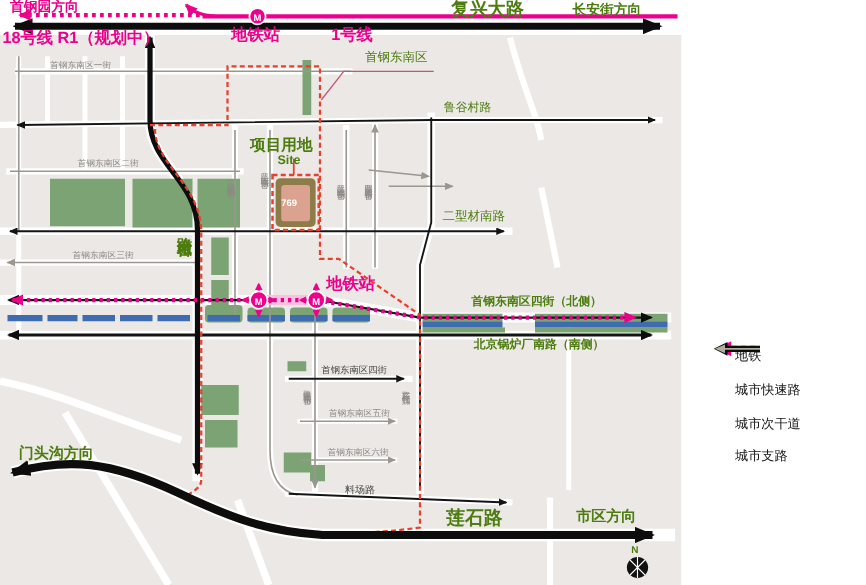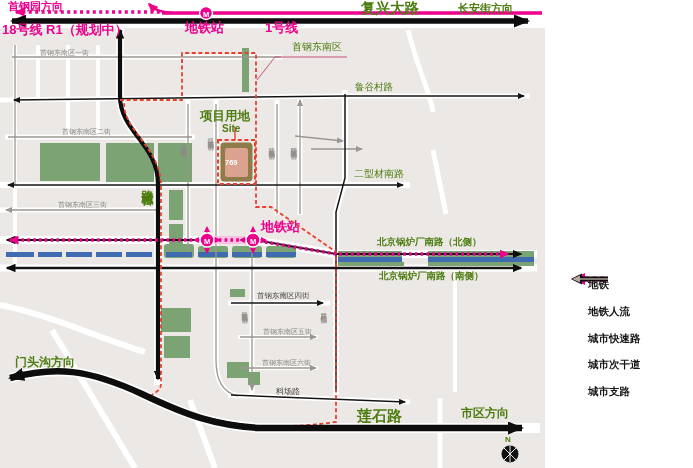--- a/index.html
+++ b/index.html
@@ -9,21 +9,21 @@
   .lbl{position:absolute;white-space:nowrap;line-height:1.05;color:#4d7c0f;}
   .b{font-weight:bold;}
   .pink{color:#ec008c;}
   .gray{color:#8c8a85;}
   .dark{color:#47453f;}
   .v{writing-mode:vertical-rl;text-orientation:upright;letter-spacing:-1px;}
   .sm{font-size:7px;}
   .legend{position:absolute;left:568px;top:272px;width:125px;}
   .lg-row{display:flex;align-items:center;height:26.7px;}
   .lg-row svg{flex:0 0 40px;}
-  .lg-label{margin-left:20px;font-size:10.5px;font-weight:bold;color:#141414;}
+  .lg-label{margin-left:20px;font-size:10.5px;font-weight:normal;color:#141414;}
   .mchar{position:absolute;color:#fff;font-weight:bold;font-size:7.5px;text-align:center;width:14px;}
   .num{position:absolute;color:#fff;font-weight:bold;font-size:7.5px;}
 </style>
 </head>
 <body>
 
 <div class="stage">
 
 <svg width="693" height="468" viewBox="0 0 693 468">
   <defs>
@@ -224,28 +224,28 @@
 <div class="lbl gray sm" style="left:40px;top:49px;">首钢东南区一街</div>
 <div class="lbl" style="left:292px;top:42px;font-size:10px;">首钢东南区</div>
 <div class="lbl" style="left:355px;top:82px;font-size:9.5px;">鲁谷村路</div>
 <div class="lbl b" style="left:200px;top:110px;font-size:12.5px;">项目用地</div>
 <div class="lbl b" style="left:222px;top:124px;font-size:10px;">Site</div>
 <div class="lbl gray sm" style="left:62px;top:128px;">首钢东南区二街</div>
 <div class="lbl" style="left:354px;top:169px;font-size:10px;">二型材南路</div>
 <div class="lbl gray sm" style="left:58px;top:201px;">首钢东南区三街</div>
 <div class="lbl b v" style="left:141px;top:183px;font-size:12px;height:80px;">古城南路</div>
 <div class="lbl pink b" style="left:261px;top:220px;font-size:13px;">地铁站</div>
-<div class="lbl b" style="left:377px;top:237px;font-size:9.5px;">北京锅炉厂南路（北侧）</div>
+<div class="lbl b" style="left:377px;top:237px;font-size:9.5px;">首钢东南区四街（北侧）</div>
 <div class="lbl b" style="left:379px;top:271px;font-size:9.5px;">北京锅炉厂南路（南侧）</div>
 <div class="lbl dark" style="left:257px;top:292px;font-size:7.5px;">首钢东南区四街</div>
 <div class="lbl gray sm" style="left:263px;top:328px;">首钢东南区五街</div>
 <div class="lbl gray sm" style="left:262px;top:359px;">首钢东南区六街</div>
 <div class="lbl dark" style="left:276px;top:388px;font-size:8px;">料场路</div>
 <div class="lbl b" style="left:15px;top:356px;font-size:12px;">门头沟方向</div>
-<div class="lbl b" style="left:357px;top:408px;font-size:15px;">莲石路</div>
+<div class="lbl b" style="left:357px;top:408px;font-size:15px;font-family:Liberation Serif, serif;">莲石路</div>
 <div class="lbl b" style="left:461px;top:407px;font-size:12px;">市区方向</div>
 <div class="lbl b" style="left:505px;top:436px;font-size:8px;">N</div>
 
 <div class="lbl gray v" style="left:180px;top:146px;font-size:6.5px;height:46px;">首钢东南区一路</div>
 <div class="lbl gray v" style="left:207px;top:139px;font-size:6.5px;height:48px;">首钢东南区二路</div>
 <div class="lbl gray v" style="left:268px;top:148px;font-size:6.5px;height:48px;">首钢东南区三路</div>
 <div class="lbl gray v" style="left:290px;top:148px;font-size:6.5px;height:48px;">首钢东南区四路</div>
 <div class="lbl gray v" style="left:241px;top:312px;font-size:6.5px;height:64px;">首钢东南区中路</div>
 <div class="lbl gray v" style="left:320px;top:312px;font-size:6.5px;height:66px;">煤制气厂东路</div>
 
@@ -257,27 +257,20 @@
 <div class="legend">
   <div class="lg-row">
     <svg width="40" height="14">
       <line x1="17" y1="7" x2="40" y2="7" stroke="#ec008c" stroke-width="5" stroke-dasharray="4.5 3"></line>
       <path d="M5,7 L17,1 L17,13 Z" fill="#ec008c"></path>
     </svg>
     <span class="lg-label">地铁</span>
   </div>
   <div class="lg-row">
     <svg width="40" height="14">
-      <line x1="11" y1="7" x2="40" y2="7" stroke="#ec008c" stroke-width="2.4"></line>
-      <path d="M3,7 L12,2.5 L12,11.5 Z" fill="#ec008c"></path>
-    </svg>
-    <span class="lg-label">地铁人流</span>
-  </div>
-  <div class="lg-row">
-    <svg width="40" height="14">
       <line x1="13" y1="7" x2="40" y2="7" stroke="#0d0d0d" stroke-width="5"></line>
       <path d="M3,7 L14,1.5 L14,12.5 Z" fill="#0d0d0d"></path>
     </svg>
     <span class="lg-label">城市快速路</span>
   </div>
   <div class="lg-row">
     <svg width="40" height="14">
       <line x1="10" y1="7" x2="40" y2="7" stroke="#0d0d0d" stroke-width="1.4"></line>
       <path d="M4,7 L12,3.5 L12,10.5 Z" fill="#0d0d0d"></path>
     </svg>

